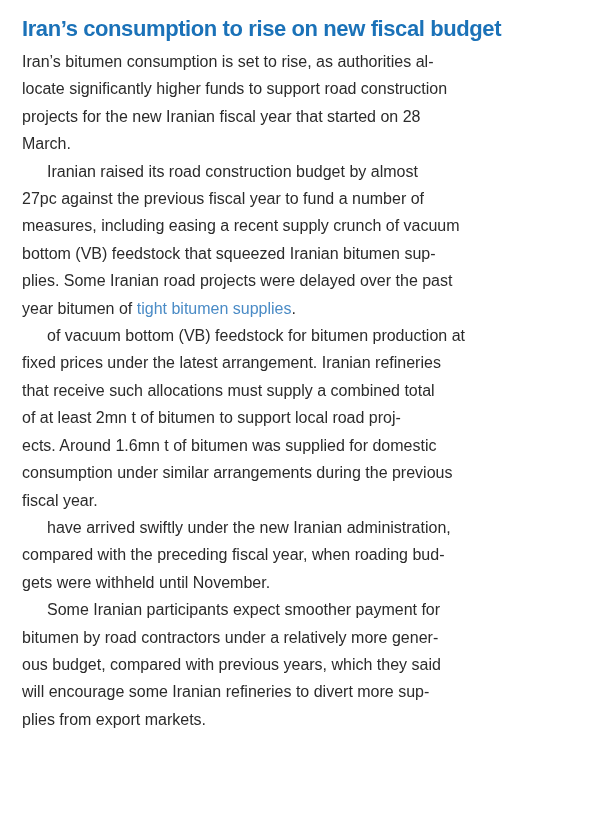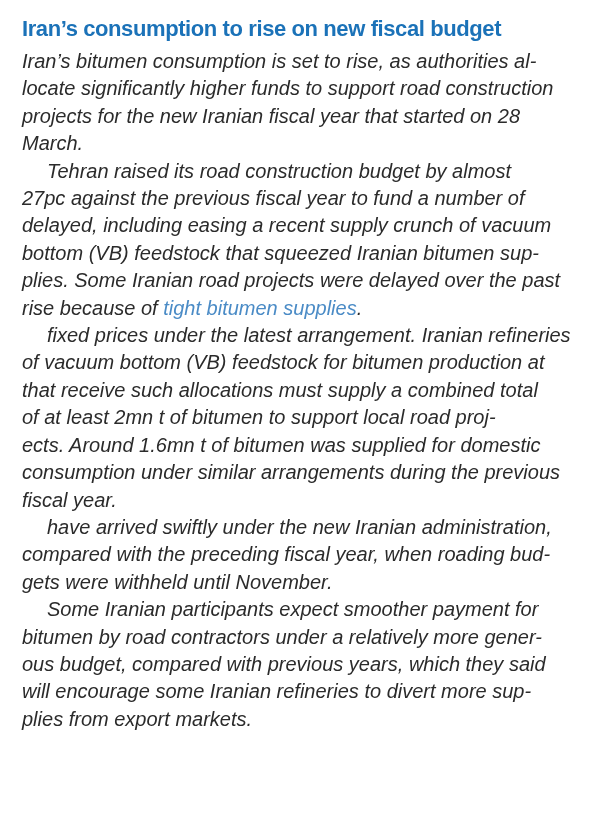--- a/index.html
+++ b/index.html
@@ -27,25 +27,24 @@
     color: var(--title-color, #1b72b8);
     white-space: nowrap;
   }
   .body-text {
     color: var(--text-color, #2b2b2b);
   }
   .para {
     margin: 0;
   }
   .line {
-    font-size: 20px;
+    font-size: 16px;
     line-height: 27.4px;
     white-space: pre;
     color: var(--text-color, #2b2b2b);
-    font-style: italic;
   }
   .para.indent .line:first-child {
     text-indent: 25px;
   }
   .link {
     color: var(--link-color, #4a8bc6);
     text-decoration: none;
     cursor: pointer;
   }
 </style>
@@ -55,30 +54,30 @@
 <div class="page">
   <h1 class="title">Iran’s consumption to rise on new fiscal budget</h1>
   <div class="body-text" id="article-body">
       <div class="para">
         <div class="line">Iran’s bitumen consumption is set to rise, as authorities al-</div>
         <div class="line">locate significantly higher funds to support road construction</div>
         <div class="line">projects for the new Iranian fiscal year that started on 28</div>
         <div class="line">March.</div>
       </div>
       <div class="para indent">
-        <div class="line">Tehran raised its road construction budget by almost</div>
+        <div class="line">Iranian raised its road construction budget by almost</div>
         <div class="line">27pc against the previous fiscal year to fund a number of</div>
-        <div class="line">delayed, including easing a recent supply crunch of vacuum</div>
+        <div class="line">measures, including easing a recent supply crunch of vacuum</div>
         <div class="line">bottom (VB) feedstock that squeezed Iranian bitumen sup-</div>
         <div class="line">plies. Some Iranian road projects were delayed over the past</div>
-        <div class="line"><span>rise because of </span><a class="link" href="#">tight bitumen supplies</a><span>.</span></div>
+        <div class="line"><span>year bitumen of </span><a class="link" href="#">tight bitumen supplies</a><span>.</span></div>
       </div>
       <div class="para indent">
+        <div class="line">of vacuum bottom (VB) feedstock for bitumen production at</div>
         <div class="line">fixed prices under the latest arrangement. Iranian refineries</div>
-        <div class="line">of vacuum bottom (VB) feedstock for bitumen production at</div>
         <div class="line">that receive such allocations must supply a combined total</div>
         <div class="line">of at least 2mn t of bitumen to support local road proj-</div>
         <div class="line">ects. Around 1.6mn t of bitumen was supplied for domestic</div>
         <div class="line">consumption under similar arrangements during the previous</div>
         <div class="line">fiscal year.</div>
       </div>
       <div class="para indent">
         <div class="line">have arrived swiftly under the new Iranian administration,</div>
         <div class="line">compared with the preceding fiscal year, when roading bud-</div>
         <div class="line">gets were withheld until November.</div>

